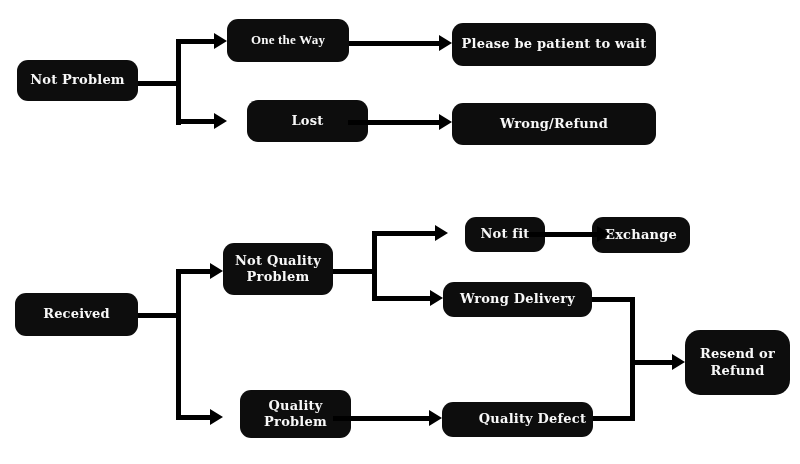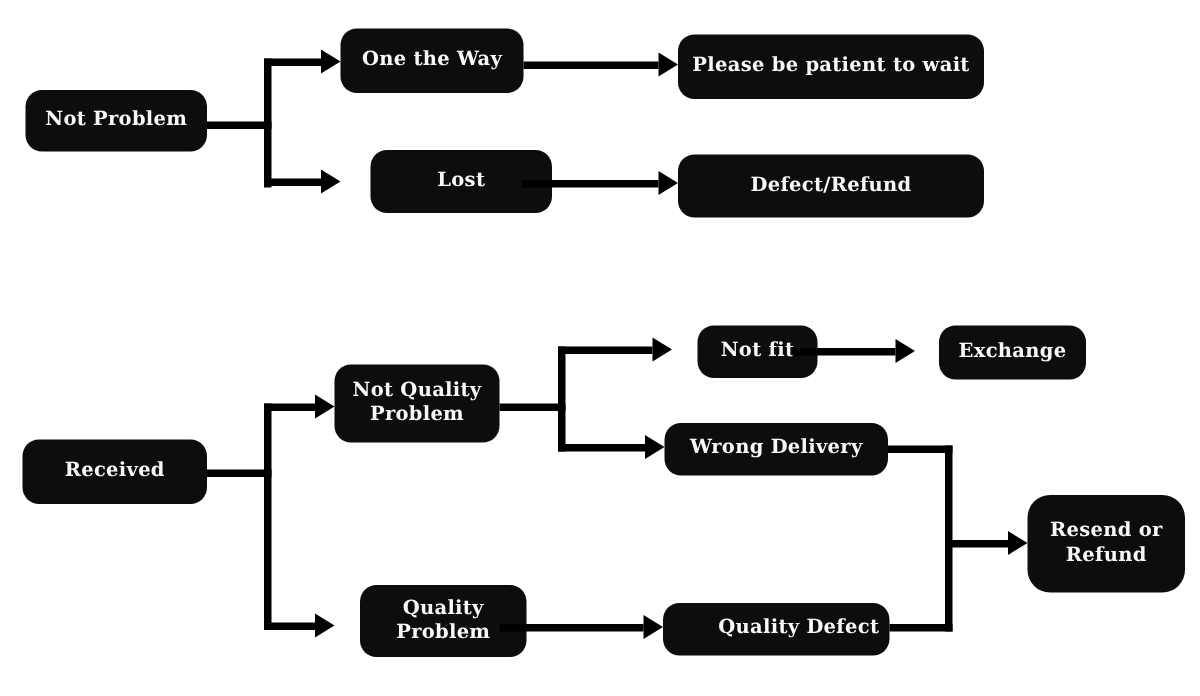--- a/index.html
+++ b/index.html
@@ -41,31 +41,31 @@
     position: absolute;
     width: 0;
     height: 0;
     border-top: 8px solid transparent;
     border-bottom: 8px solid transparent;
     border-left: 13px solid #000000;
   }
 
   
   #n-not-received      { left: 17px;  top: 60px;  width: 121px; height: 41px; }
-  #n-one-the-way       { left: 227px; top: 19px;  width: 122px; height: 43px; }
+  #n-one-the-way       { left: 227px; top: 19px;  width: 122px; height: 43px; font-family: Liberation Serif, serif; }
   #n-lost              { left: 227px; top: 100px; width: 121px; height: 42px; margin-left: 20px; }
   #n-please-be-patient { left: 452px; top: 23px;  width: 204px; height: 43px; text-align: right; }
   #n-resend-refund     { left: 452px; top: 103px; width: 204px; height: 42px; }
 
   
   #n-received            { left: 15px;  top: 293px; width: 123px; height: 43px; }
   #n-not-quality-problem { left: 223px; top: 243px; width: 110px; height: 52px; }
   #n-quality-problem     { left: 240px; top: 390px; width: 111px; height: 48px; }
   #n-not-fit             { left: 465px; top: 217px; width: 80px;  height: 35px; }
-  #n-exchange            { left: 626px; top: 217px; width: 98px;  height: 36px; }
+  #n-exchange            { left: 592px; top: 217px; width: 98px;  height: 36px; }
   #n-wrong-delivery      { left: 443px; top: 282px; width: 149px; height: 35px; }
   #n-quality-defect      { left: 442px; top: 402px; width: 151px; height: 35px; padding-left: 36px; }
   #n-resend-or-refund    { left: 685px; top: 330px; width: 105px; height: 65px; border-radius: 15px; }
 </style>
 </head>
 <body>
 
 <div id="canvas">
 
   <div class="node" id="n-not-received">
@@ -74,21 +74,21 @@
   <div class="node" id="n-one-the-way">
     <span>One the Way</span>
   </div>
   <div class="node" id="n-lost">
     <span>Lost</span>
   </div>
   <div class="node" id="n-please-be-patient">
     <span>Please be patient to wait</span>
   </div>
   <div class="node" id="n-resend-refund">
-    <span>Defect/Refund</span>
+    <span>Wrong/Refund</span>
   </div>
 
   <div class="hline" style="left:138px; top:81px; width:43px;"></div>
   <div class="vline" style="left:176px; top:39px; height:86px;"></div>
   <div class="hline" style="left:176px; top:39px; width:38px;"></div>
   <div class="arrow" style="left:214px; top:33px;"></div>
   <div class="hline" style="left:176px; top:119px; width:38px;"></div>
   <div class="arrow" style="left:214px; top:113px;"></div>
 
   <div class="hline" style="left:349px; top:41px; width:90px;"></div>

